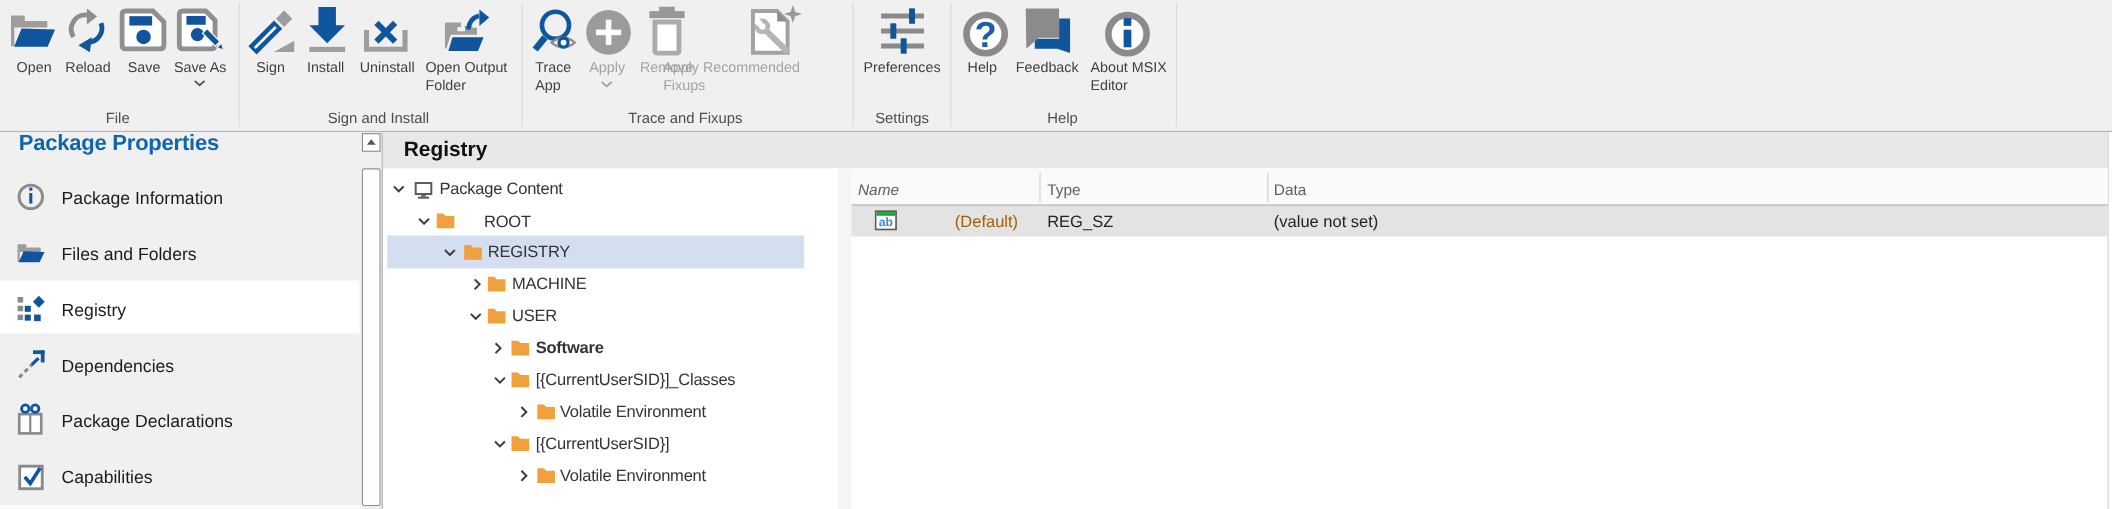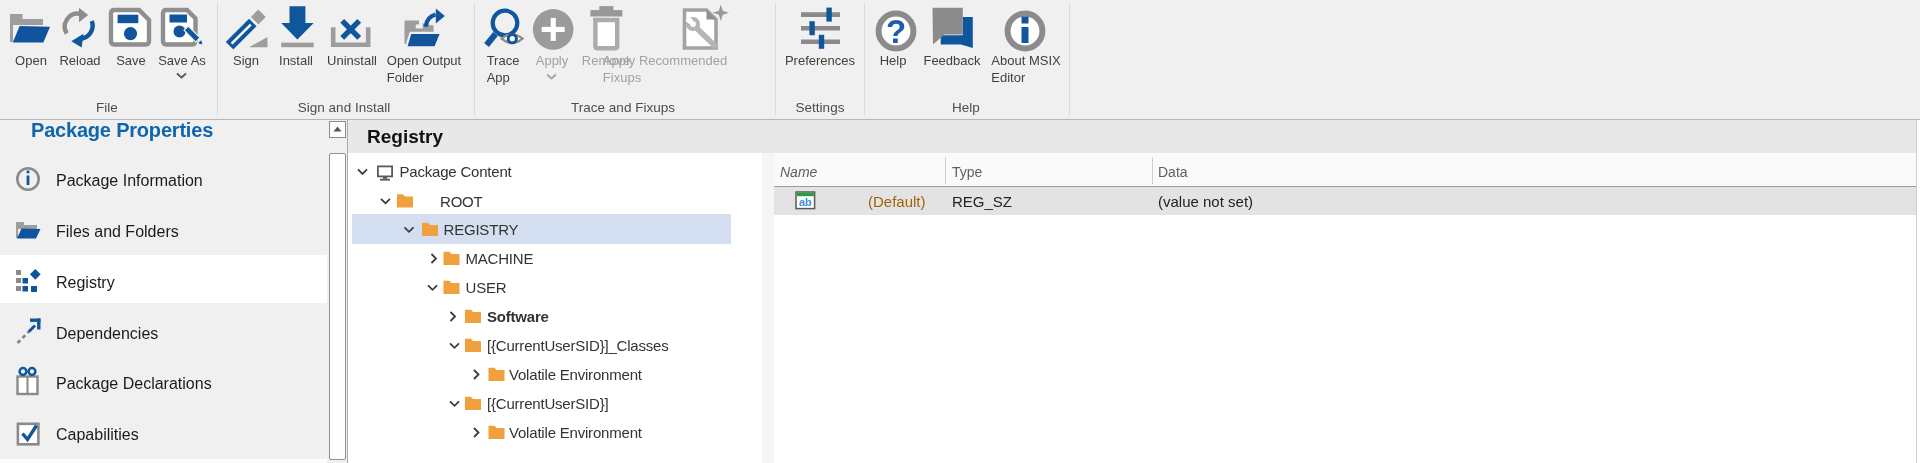--- a/index.html
+++ b/index.html
@@ -164,21 +164,21 @@
   <g>
     <circle cx="1025" cy="31" r="17.4" fill="#fff" stroke="#8b8b8b" stroke-width="6"></circle>
     <rect x="1021.5" y="16.5" width="7" height="7" fill="#0f569d"></rect>
     <rect x="1021.5" y="27" width="7" height="16" fill="#0f569d"></rect>
   </g>
 </svg>
 
 <div class="abs" style="left:0;top:120px;width:347px;height:343px;background:#f0f0f0;"></div>
 <div class="abs" style="left:0;top:255px;width:327px;height:48px;background:#fff;"></div>
 <div class="abs" style="left:0;top:459px;width:327px;height:4px;background:#fdfdfd;"></div>
-<div class="abs" style="left:31px;top:120px;font-size:20px;line-height:21px;font-weight:bold;color:#1065ad;letter-spacing:-0.2px;">Package Properties</div>
+<div class="abs" style="left:17px;top:120px;font-size:20px;line-height:21px;font-weight:bold;color:#1065ad;letter-spacing:-0.2px;">Package Properties</div>
 <div class="navtxt" style="top:172px;">Package Information</div>
 <div class="navtxt" style="top:223px;">Files and Folders</div>
 <div class="navtxt" style="top:273.5px;">Registry</div>
 <div class="navtxt" style="top:324.5px;">Dependencies</div>
 <div class="navtxt" style="top:375px;">Package Declarations</div>
 <div class="navtxt" style="top:426px;">Capabilities</div>
 
 <svg class="abs" style="left:0;top:119px;" width="347" height="344" viewBox="0 0 347 344">
 
   <g>

